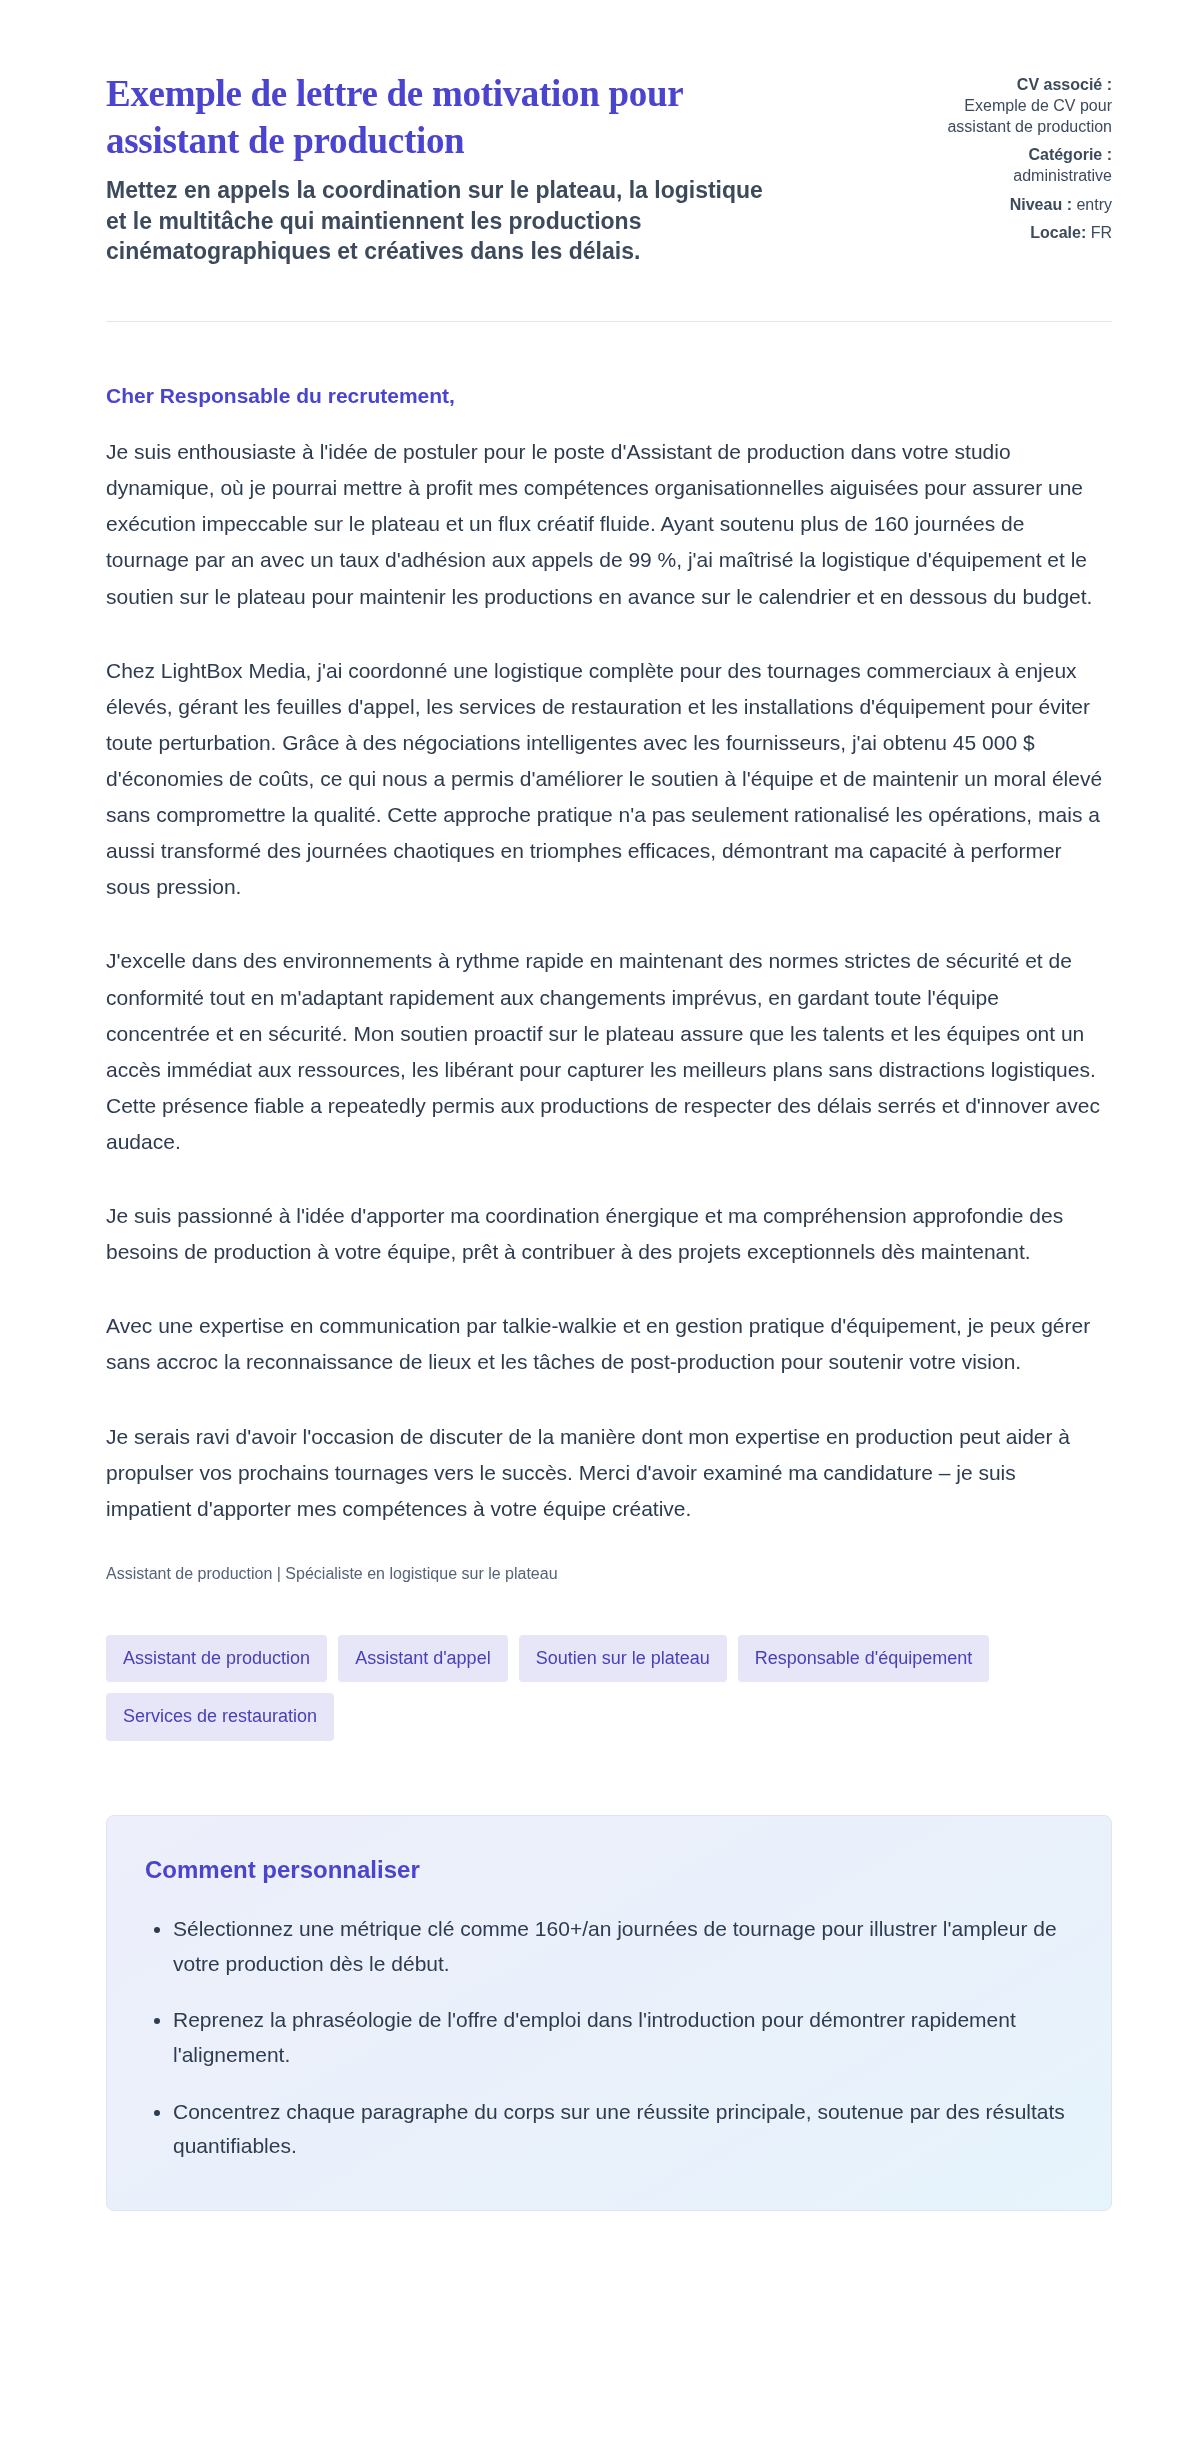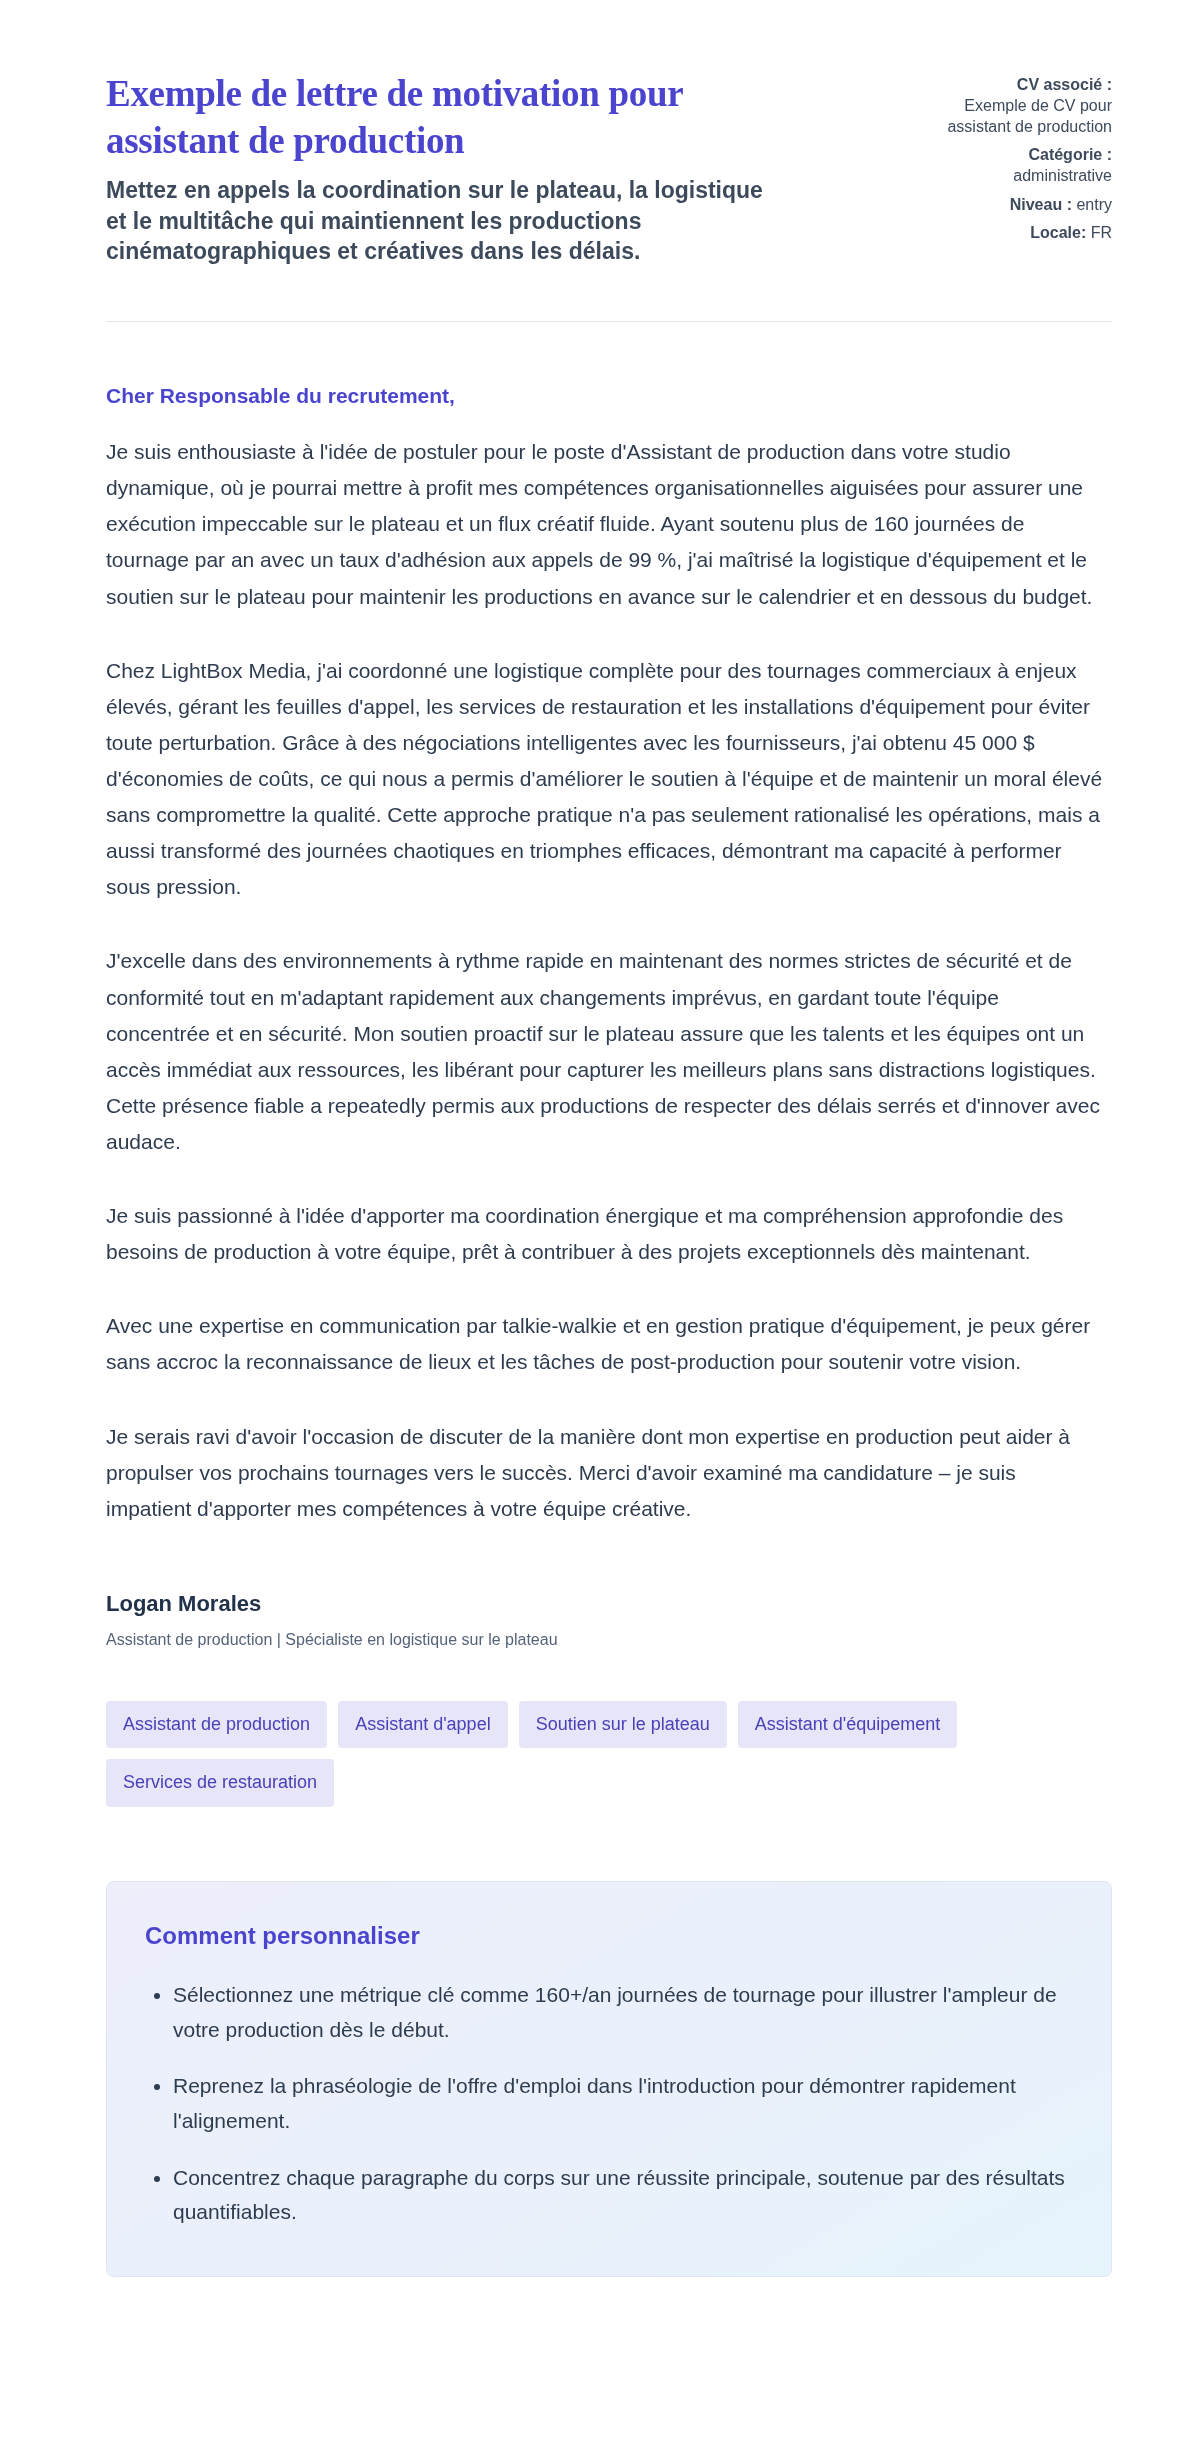--- a/index.html
+++ b/index.html
@@ -176,29 +176,28 @@
   <hr class="divider">
 
   <main>
     <p class="salutation">Cher Responsable du recrutement,</p>
     <p class="para">Je suis enthousiaste à l'idée de postuler pour le poste d'Assistant de production dans votre studio dynamique, où je pourrai mettre à profit mes compétences organisationnelles aiguisées pour assurer une exécution impeccable sur le plateau et un flux créatif fluide. Ayant soutenu plus de 160 journées de tournage par an avec un taux d'adhésion aux appels de 99 %, j'ai maîtrisé la logistique d'équipement et le soutien sur le plateau pour maintenir les productions en avance sur le calendrier et en dessous du budget.</p>
     <p class="para">Chez LightBox Media, j'ai coordonné une logistique complète pour des tournages commerciaux à enjeux élevés, gérant les feuilles d'appel, les services de restauration et les installations d'équipement pour éviter toute perturbation. Grâce à des négociations intelligentes avec les fournisseurs, j'ai obtenu 45 000 $ d'économies de coûts, ce qui nous a permis d'améliorer le soutien à l'équipe et de maintenir un moral élevé sans compromettre la qualité. Cette approche pratique n'a pas seulement rationalisé les opérations, mais a aussi transformé des journées chaotiques en triomphes efficaces, démontrant ma capacité à performer sous pression.</p>
     <p class="para">J'excelle dans des environnements à rythme rapide en maintenant des normes strictes de sécurité et de conformité tout en m'adaptant rapidement aux changements imprévus, en gardant toute l'équipe concentrée et en sécurité. Mon soutien proactif sur le plateau assure que les talents et les équipes ont un accès immédiat aux ressources, les libérant pour capturer les meilleurs plans sans distractions logistiques. Cette présence fiable a repeatedly permis aux productions de respecter des délais serrés et d'innover avec audace.</p>
     <p class="para">Je suis passionné à l'idée d'apporter ma coordination énergique et ma compréhension approfondie des besoins de production à votre équipe, prêt à contribuer à des projets exceptionnels dès maintenant.</p>
     <p class="para">Avec une expertise en communication par talkie-walkie et en gestion pratique d'équipement, je peux gérer sans accroc la reconnaissance de lieux et les tâches de post-production pour soutenir votre vision.</p>
     <p class="para">Je serais ravi d'avoir l'occasion de discuter de la manière dont mon expertise en production peut aider à propulser vos prochains tournages vers le succès. Merci d'avoir examiné ma candidature – je suis impatient d'apporter mes compétences à votre équipe créative.</p>
-    <p class="sig-name">Logan Morales</p>
     <p class="sig-role">Assistant de production | Spécialiste en logistique sur le plateau</p>
   </main>
 
   <div class="tags">
     <span class="tag">Assistant de production</span>
     <span class="tag">Assistant d'appel</span>
     <span class="tag">Soutien sur le plateau</span>
-    <span class="tag">Assistant d'équipement</span>
+    <span class="tag">Responsable d'équipement</span>
     <span class="tag">Services de restauration</span>
   </div>
 
   <section class="tips">
     <h2>Comment personnaliser</h2>
     <ul>
       <li>Sélectionnez une métrique clé comme 160+/an journées de tournage pour illustrer l'ampleur de votre production dès le début.</li>
       <li>Reprenez la phraséologie de l'offre d'emploi dans l'introduction pour démontrer rapidement l'alignement.</li>
       <li>Concentrez chaque paragraphe du corps sur une réussite principale, soutenue par des résultats quantifiables.</li>
     </ul>

